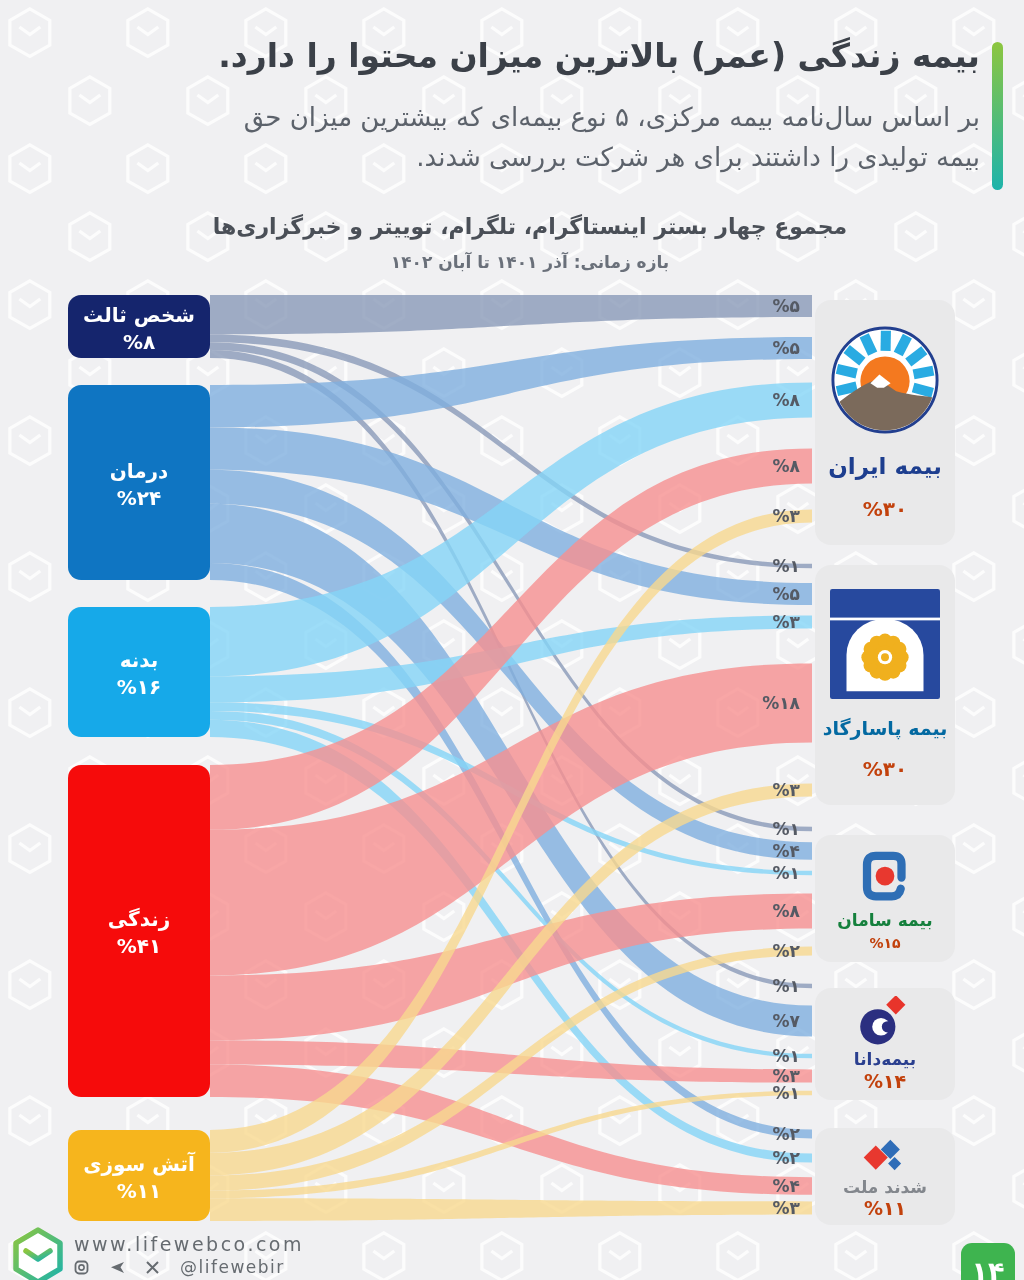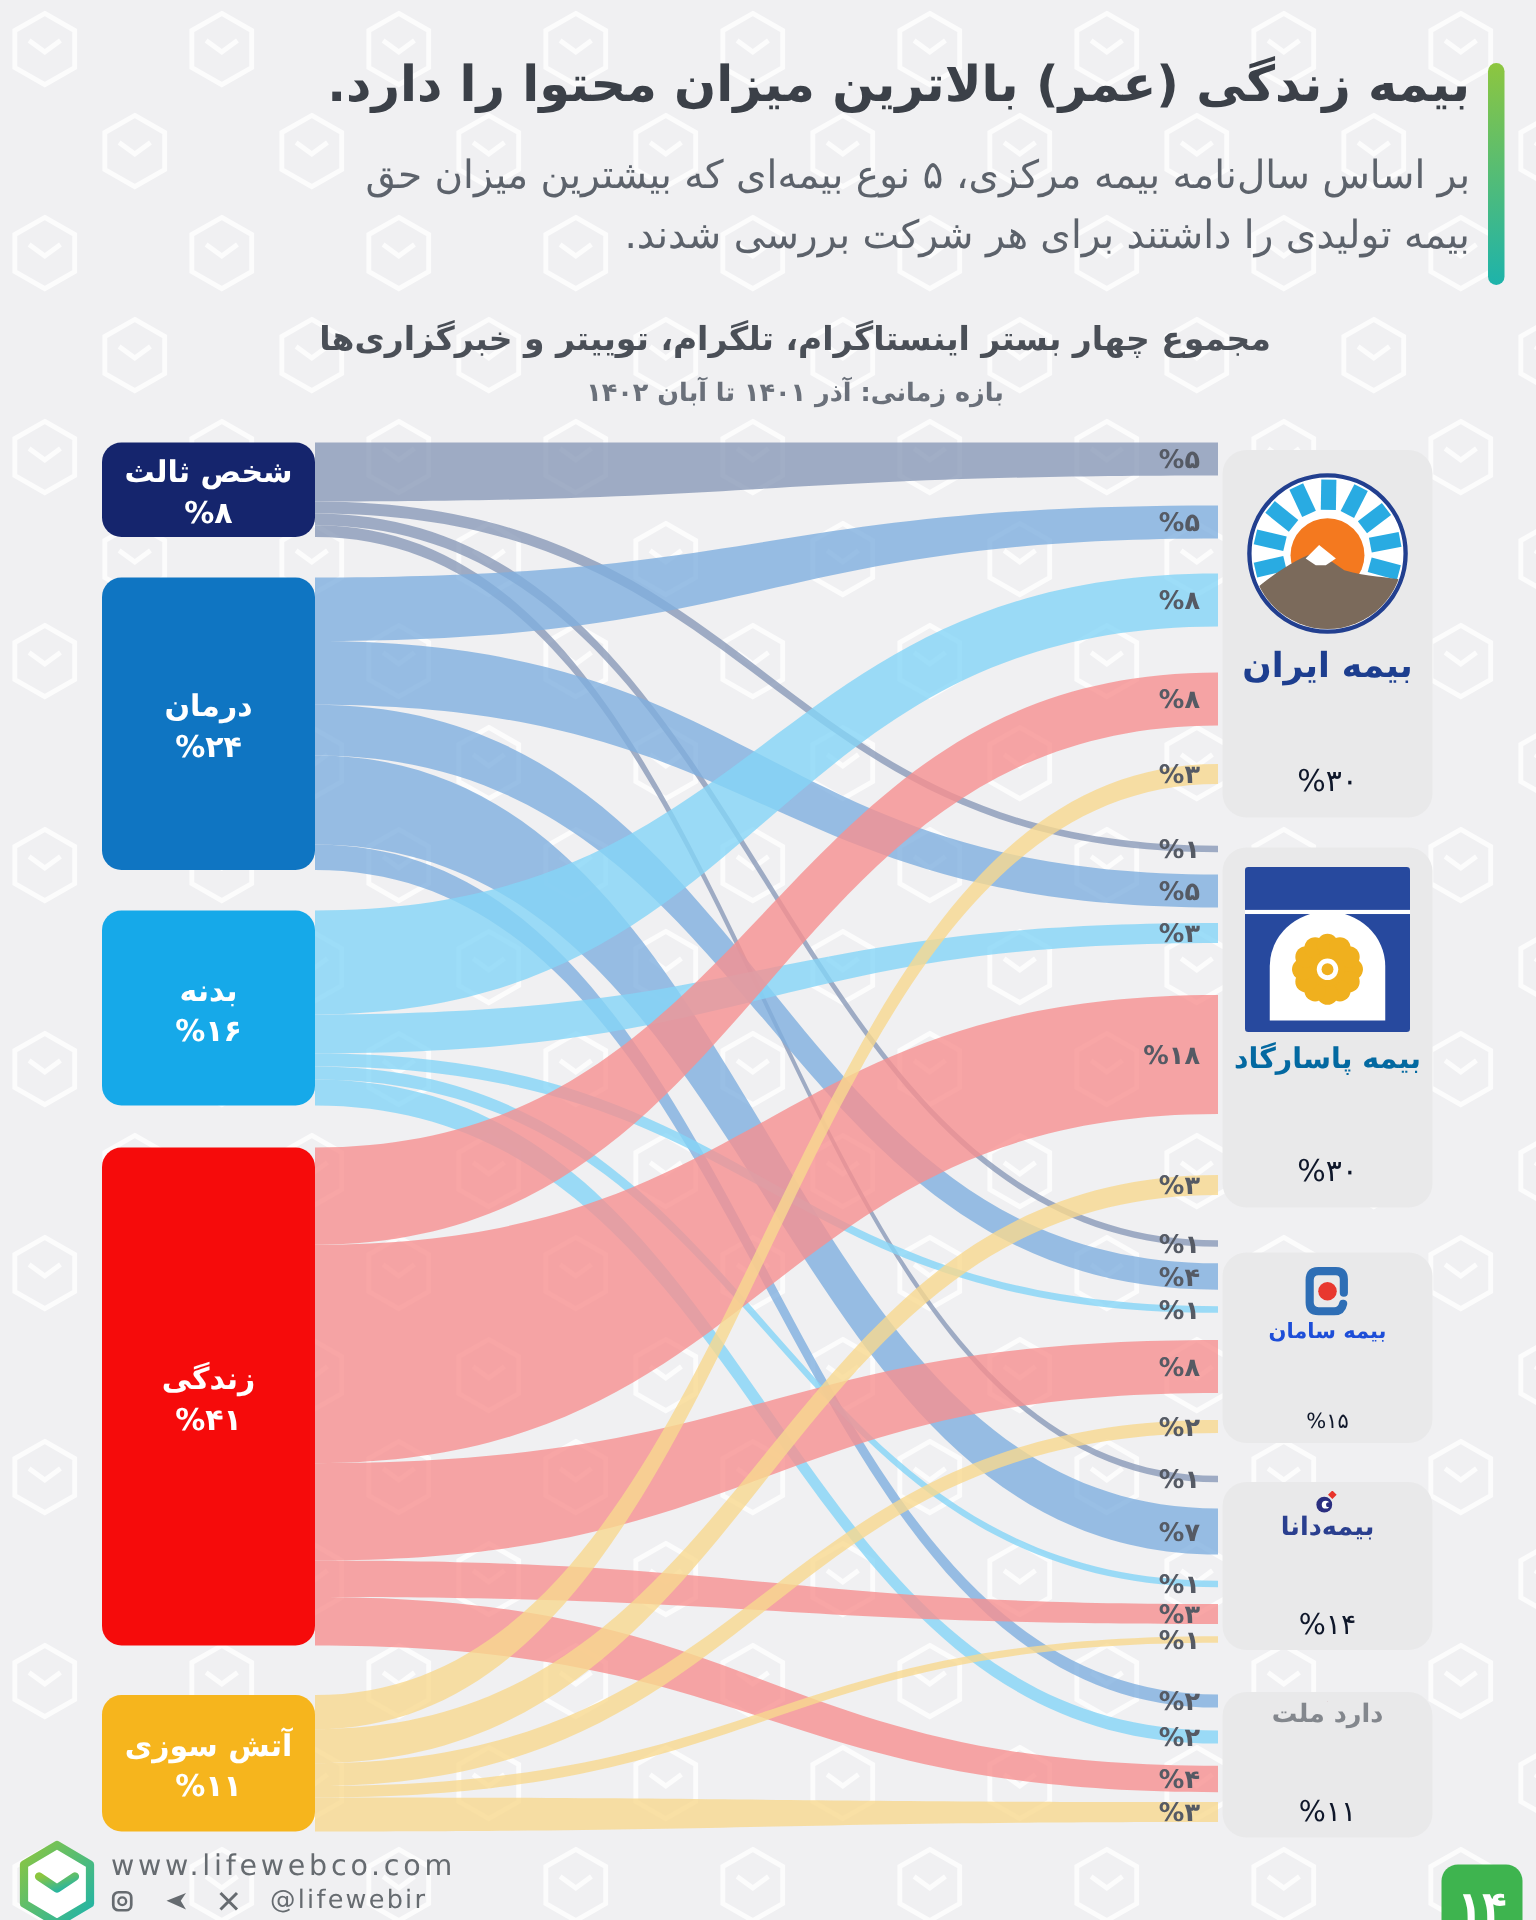--- a/index.html
+++ b/index.html
@@ -14,21 +14,21 @@
   .sub1{top:99px;} .sub2{top:139px;}
   .chart-title{top:214px;left:100px;width:860px;text-align:center;font-size:22px;font-weight:bold;color:#4a4f57;}
   .chart-sub{top:252px;left:100px;width:860px;text-align:center;font-size:17px;font-weight:bold;color:#6a707a;}
   #sankey{position:absolute;top:285px;left:0;z-index:1;}
   .flowlab{font-size:17px;font-weight:bold;fill:#555a64;direction:ltr;}
   .nodelab{font-size:20px;font-weight:bold;fill:#ffffff;}
   .card{position:absolute;left:815px;width:140px;background:#e9e9ea;border-radius:16px;
         display:flex;flex-direction:column;align-items:center;justify-content:space-evenly;
         z-index:2;padding:6px 0;box-sizing:border-box;}
   .card-name{font-weight:bold;text-align:center;line-height:1.1;}
-  .card-pct{font-weight:normal;color:#0f172a;direction:ltr;margin-top:44px;}
+  .card-pct{font-weight:bold;color:#c2410c;direction:ltr;}
   .site{left:74px;top:1233px;font-size:19px;color:#666b70;letter-spacing:2.5px;direction:ltr;}
   .handle{left:74px;top:1257px;font-size:17px;color:#666b70;letter-spacing:1.5px;direction:ltr;
           display:flex;gap:21px;align-items:center;}
   .lw-logo{left:10px;top:1226px;}
   .badge{left:961px;top:1219px;width:54px;height:56px;background:#3eb44f;border-radius:11px;
          color:#fff;font-size:27px;font-weight:bold;display:flex;align-items:center;justify-content:center;margin-top:24px;}
 </style>
 </head>
 <body>
 
@@ -175,41 +175,41 @@
           <circle cx="50" cy="62" r="3.6" fill="#f0b01e"></circle>
         </svg>
         <div class="card-name" style="color:#0369a1;font-size:19px">بیمه پاسارگاد</div>
         <div class="card-pct" style="font-size:20px">%۳۰</div>
       </div>
       <div class="card" style="top: 835px; height: 127px;">
         <svg width="64" height="60" viewBox="0 0 80 80">
       <path d="M62,42 V24 Q62,13 51,13 H28 Q16,13 16,25 V55 Q16,67 28,67 H49 Q59,67 61,57" fill="none" stroke="#2e6eb5" stroke-width="11" stroke-linecap="round"></path>
       <circle cx="40" cy="40" r="12.5" fill="#e8382f"></circle>
         </svg>
-        <div class="card-name" style="color:#1d4ed8;font-size:14px">بیمه سامان</div>
+        <div class="card-name" style="color:#15803d;font-size:17px">بیمه سامان</div>
         <div class="card-pct" style="font-size:14px">%۱۵</div>
       </div>
       <div class="card" style="top: 988px; height: 112px;">
         <svg width="72" height="52" viewBox="0 0 90 64">
       <circle cx="36" cy="38" r="22" fill="#2b2f80"></circle>
       <circle cx="40" cy="38" r="11" fill="#ffffff"></circle>
       <circle cx="48" cy="38" r="7" fill="#2b2f80"></circle>
       <rect x="48" y="31" width="26" height="14" fill="#ffffff" opacity="0"></rect>
       <rect x="50" y="2" width="17" height="17" fill="#e8342b" transform="rotate(45 58.5 10.5)"></rect>
         </svg>
         <div class="card-name" style="color:#2a3f8f;font-size:17px">بیمه‌دانا</div>
         <div class="card-pct" style="font-size:19px">%۱۴</div>
       </div>
       <div class="card" style="top: 1128px; height: 97px;">
         <svg width="64" height="46" viewBox="0 0 90 56">
       <rect x="20" y="18" width="24" height="24" fill="#e8382f" transform="rotate(45 32 30)"></rect>
       <rect x="43" y="9" width="19" height="19" fill="#2f6db8" transform="rotate(45 52.5 18.5)"></rect>
       <rect x="52" y="32" width="13" height="13" fill="#2f6db8" transform="rotate(45 58.5 38.5)"></rect>
         </svg>
-        <div class="card-name" style="color:#83878d;font-size:17px">دارد ملت</div>
+        <div class="card-name" style="color:#83878d;font-size:17px">شدند ملت</div>
         <div class="card-pct" style="font-size:19px">%۱۱</div>
       </div>
     </div>
 
   <svg class="z lw-logo" width="56" height="60">
     <defs>
       <linearGradient id="lg" x1="0" y1="0" x2="1" y2="1">
         <stop offset="0" stop-color="#8dc63f"></stop>
           <stop offset="1" stop-color="#1db3ab"></stop>
       </linearGradient>

